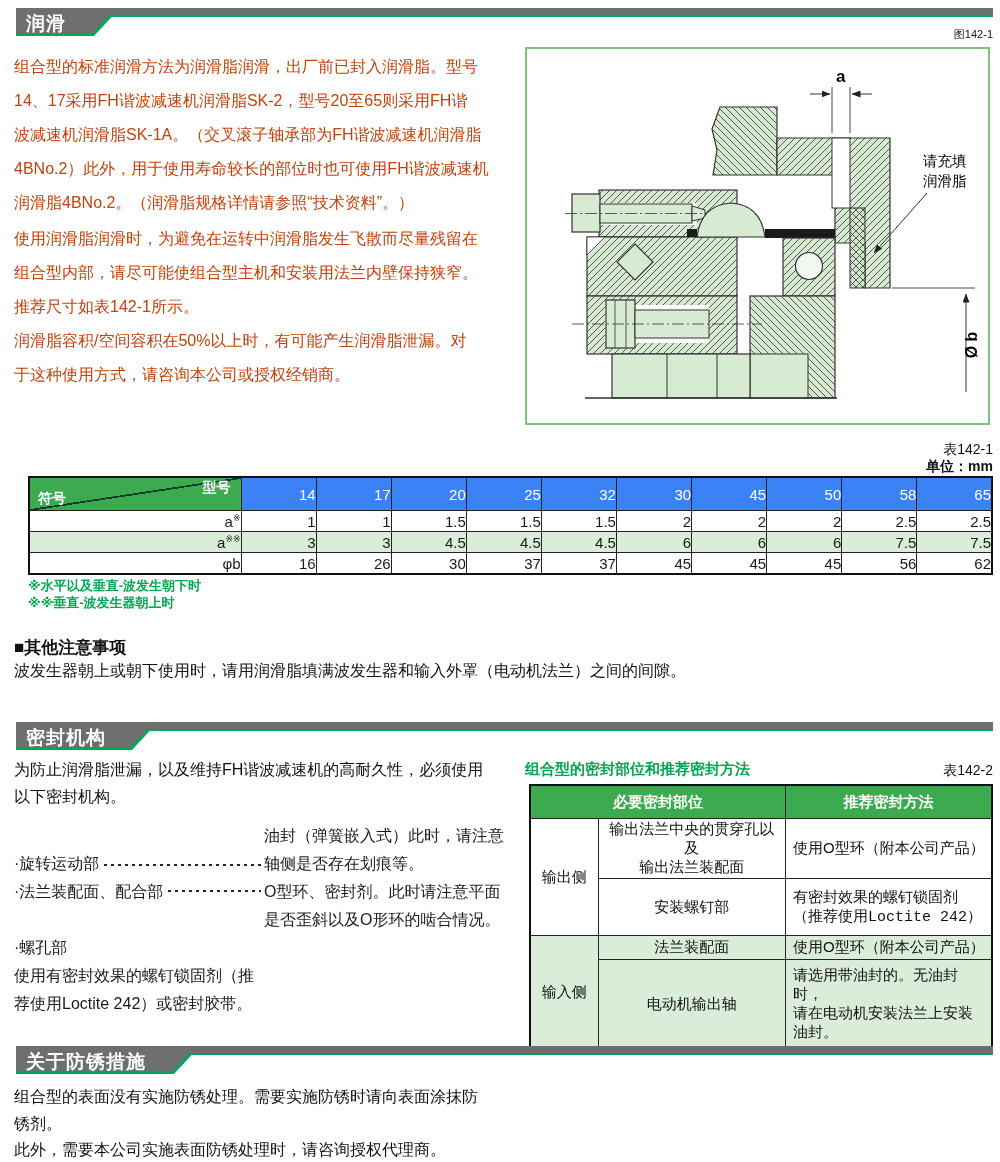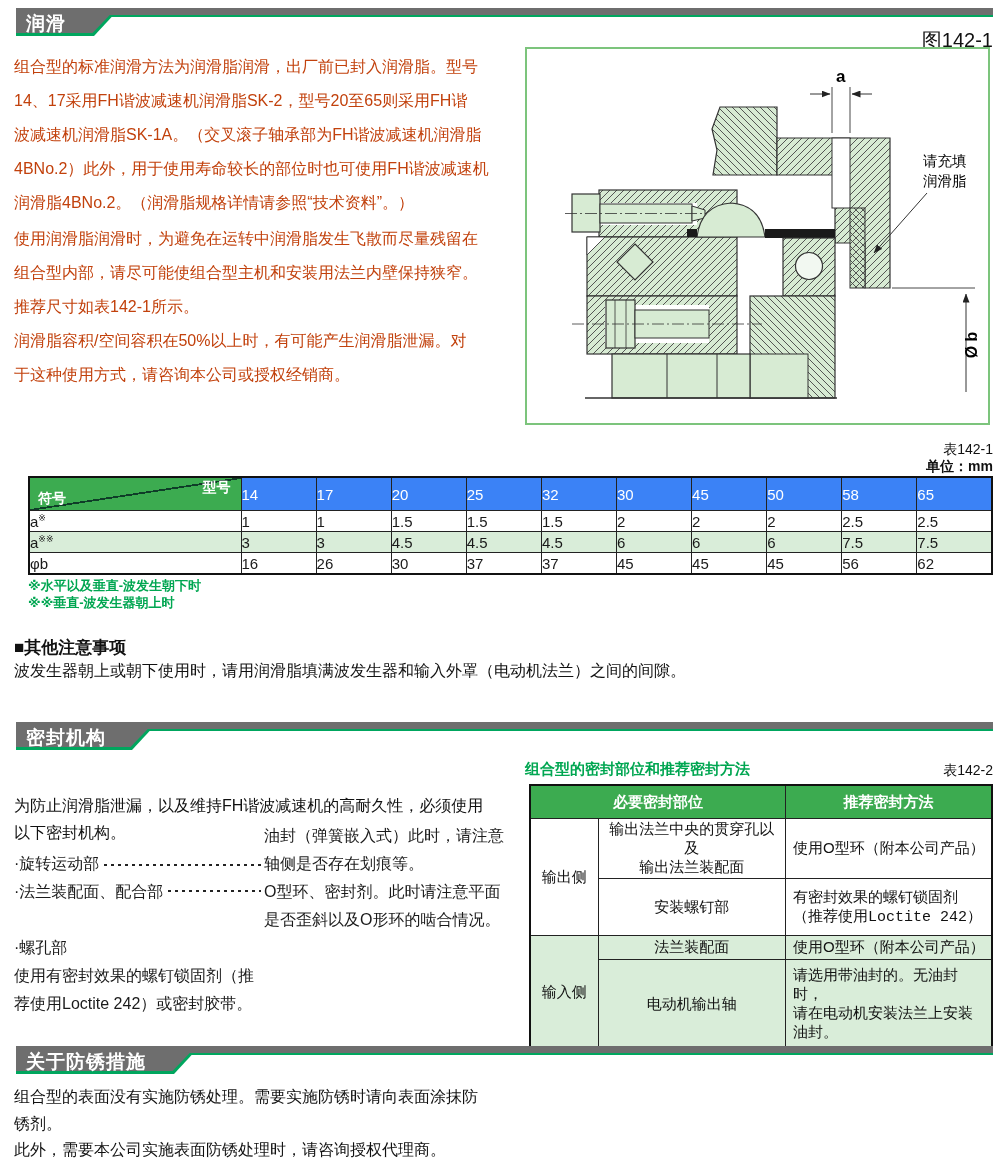--- a/index.html
+++ b/index.html
@@ -15,28 +15,28 @@
              clip-path:polygon(0 0,100% 0,calc(100% - 26px) 100%,0 100%);}
   .tab-shape::before{content:'';position:absolute;left:0;top:0;right:3.5px;bottom:3px;background:#6e6e6e;
              clip-path:polygon(0 0,100% 0,calc(100% - 24px) 100%,0 100%);}
   .tab-label{position:absolute;top:3px;left:10px;z-index:4;color:#fff;font-size:19px;font-weight:bold;letter-spacing:1px;}
 
   .pre{white-space:pre-line;}
   .body-text{position:absolute;font-size:16px;line-height:34px;color:#c2410c;}
   .body-text2{position:absolute;font-size:16px;line-height:27px;color:#111;}
 
   
-  .fig-caption{position:absolute;right:7px;top:27px;font-size:20px;color:#111;}
+  .fig-caption{position:absolute;right:7px;top:27px;font-size:11px;color:#111;}
   .fig-box{position:absolute;left:525px;top:47px;width:465px;height:378px;border:2px solid #7cc47c;background:#fff;box-sizing:border-box;}
 
   
   .t1-caption{position:absolute;right:7px;top:441px;font-size:14px;color:#111;}
   .t1-unit{position:absolute;right:7px;top:458px;font-size:14px;font-weight:bold;color:#111;}
   table.t1{position:absolute;left:28px;top:476px;width:965px;border-collapse:collapse;table-layout:fixed;border:2px solid #111;}
-  table.t1 td{border:1.5px solid #222;text-align:left;font-size:15px;padding:0;}
+  table.t1 td{border:1.5px solid #222;text-align:right;font-size:15px;padding:0;}
   table.t1 .mh{background:#3b82f6;color:#fff;font-weight:normal;height:30px;}
   table.t1 .corner{position:relative;height:32px;
       background:linear-gradient(to bottom right,rgba(0,0,0,0) calc(50% - 0.9px),#0f3d28 calc(50% - 0.9px),#0f3d28 calc(50% + 0.9px),rgba(0,0,0,0) calc(50% + 0.9px)),#3cab50;}
   table.t1 .corner span{position:absolute;color:#fff;font-weight:bold;font-size:14px;}
   .c-model{top:1px;right:10px;}
   .c-symbol{bottom:2px;left:8px;}
   table.t1 .rl{font-size:15px;}
   table.t1 tr.data td{height:20px;background:#fff;}
   table.t1 tr.data.lg td{background:#d9edd9;}
   table.t1 sup{font-size:9px;vertical-align:super;}
@@ -263,21 +263,21 @@
   <div class="other-head">■其他注意事项</div>
   <div class="other-body">波发生器朝上或朝下使用时，请用润滑脂填满波发生器和输入外罩（电动机法兰）之间的间隙。</div>
 
   <div class="sec-header" style="top:722px;">
     <div class="band-green"></div>
     <div class="tab-shape" style="width:142px;"></div>
     <div class="band-top"></div>
     <div class="tab-label">密封机构</div>
   </div>
 
-  <div class="body-text2 pre" style="left:14px;top:792px;width:506px;">为防止润滑脂泄漏，以及维持FH谐波减速机的高耐久性，必须使用
+  <div class="body-text2 pre" style="left:14px;top:756px;width:506px;">为防止润滑脂泄漏，以及维持FH谐波减速机的高耐久性，必须使用
 以下密封机构。</div>
 
   <div class="seal-item" style="top:822px;align-items:flex-end;">
     <span class="seal-term">·旋转运动部</span>
     <span class="leader"></span>
     <span class="seal-desc">油封（弹簧嵌入式）此时，请注意
 轴侧是否存在划痕等。</span>
   </div>
   <div class="seal-item" style="top:878px;">
     <span class="seal-term">·法兰装配面、配合部</span>

